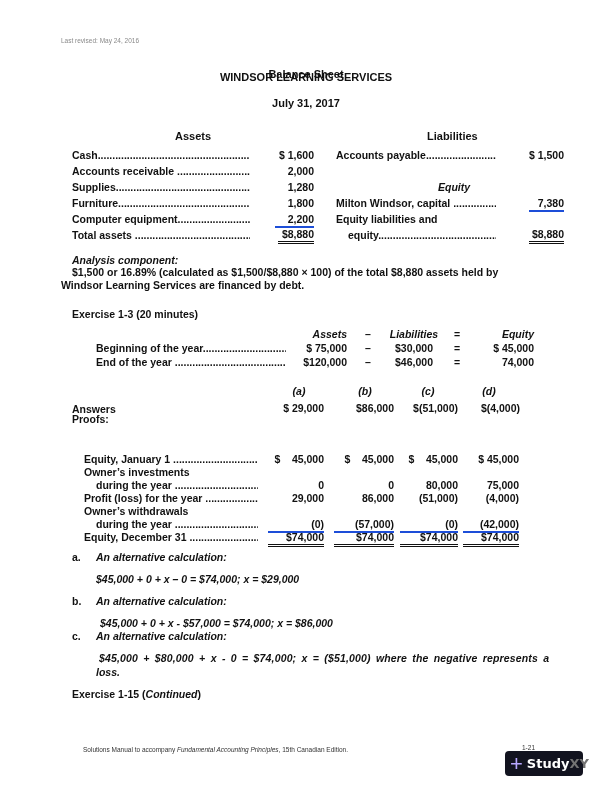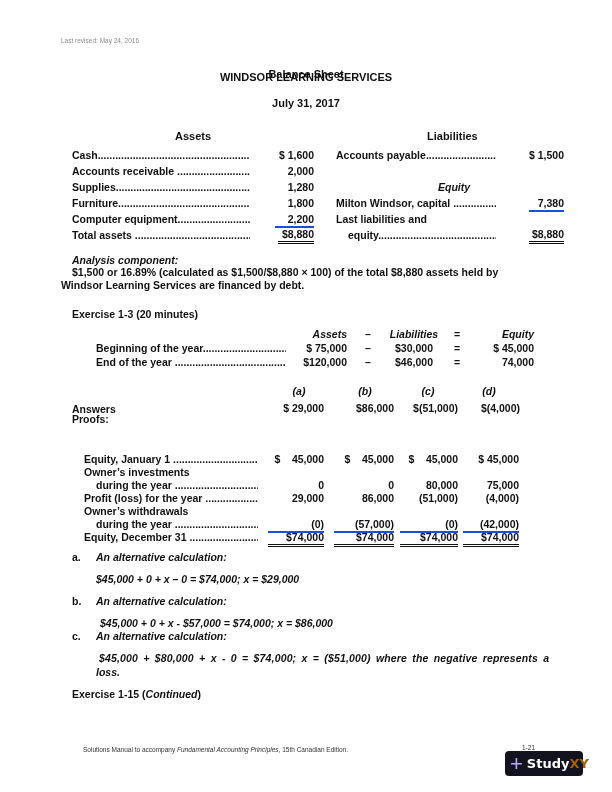--- a/index.html
+++ b/index.html
@@ -20,21 +20,21 @@
   .dots { overflow: hidden; }
   .ul { border-bottom: 2px solid #1d4ed8; }
   .dul { border-bottom: 3px double #111; }
   .footer { left: 83px; top: 746px; font-size: 6.5px; color: #333; }
   .badge {
     position: absolute; left: 505px; top: 751px; width: 78px; height: 25px;
     background: #12131f; border-radius: 4px; display: flex; align-items: center;
   }
   .badge-plus { color: #b7a7ff; font-size: 22px; line-height: 22px; margin-left: 5px; font-weight: 300; }
   .badge-text { color: #ffffff; font-weight: bold; font-size: 13px; margin-left: 4px; font-family: "DejaVu Sans", sans-serif; }
-  .badge-xy { color: #a16207; }
+  .badge-xy { color: #737373; }
   .pagenum { left: 522px; top: 744px; font-size: 6.5px; color: #333; }
 </style>
 </head>
 <body>
 
 <div class="abs revised">Last revised: May 24, 2016</div>
 
 <div class="abs title" style="top:71px">WINDSOR LEARNING SERVICES</div>
 <div class="abs title" style="top:68px">Balance Sheet</div>
 <div class="abs title" style="top:97px">July 31, 2017</div>
@@ -64,21 +64,21 @@
 
 <div>
   <div class="abs b fs10 dots" style="left:336px; top:149px; width:160px"><span>Accounts payable</span>..............................................</div>
   <div class="abs b fs10 r" style="left:510px; top:149px; width:54px">$  1,500</div>
 
   <div class="abs bi fs10" style="left:438px; top:181px">Equity</div>
 
   <div class="abs b fs10 dots" style="left:336px; top:197px; width:160px"><span>Milton Windsor, capital</span> ......................................</div>
   <div class="abs b fs10 r ul" style="left:529px; top:197px; width:35px">7,380</div>
 
-  <div class="abs b fs10" style="left:336px; top:213px">Last liabilities and</div>
+  <div class="abs b fs10" style="left:336px; top:213px">Equity liabilities and</div>
   <div class="abs b fs10 dots" style="left:348px; top:229px; width:148px"><span>equity</span>..............................................................</div>
   <div class="abs b fs10 r dul" style="left:529px; top:228px; width:35px">$8,880</div>
 </div>
 
 <div class="abs bi fs10" style="left:72px; top:254px">Analysis component:</div>
 <div class="abs b fs10" style="left:72px; top:266px">$1,500 or 16.89% (calculated as $1,500/$8,880 × 100) of the total $8,880 assets held by</div>
 <div class="abs b fs10" style="left:61px; top:279px">Windsor Learning Services are financed by debt.</div>
 
 <div class="abs b fs10" style="left:72px; top:308px">Exercise 1-3 (20 minutes)</div>
 

